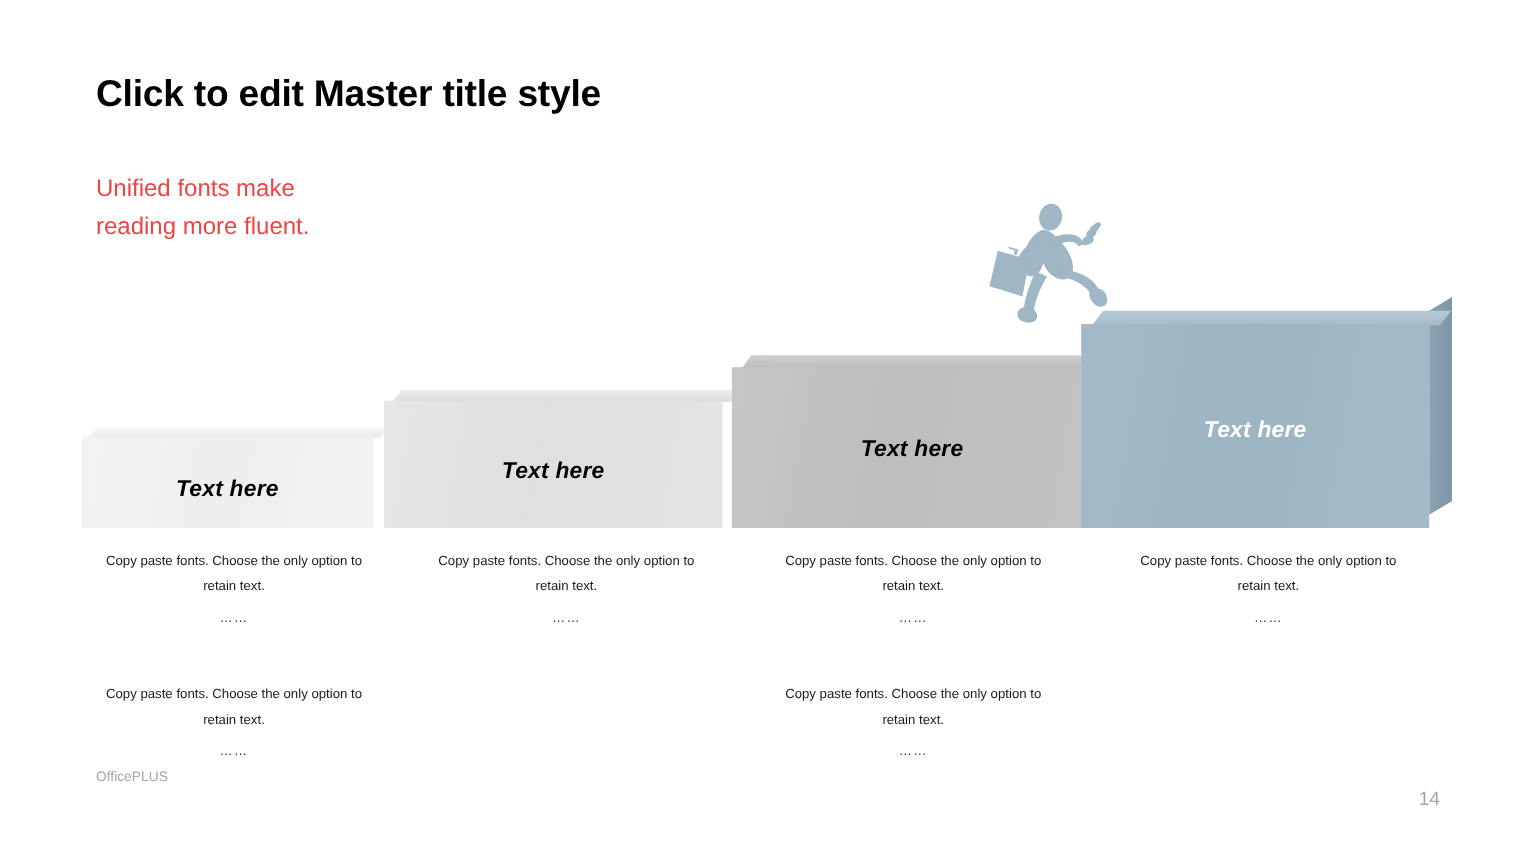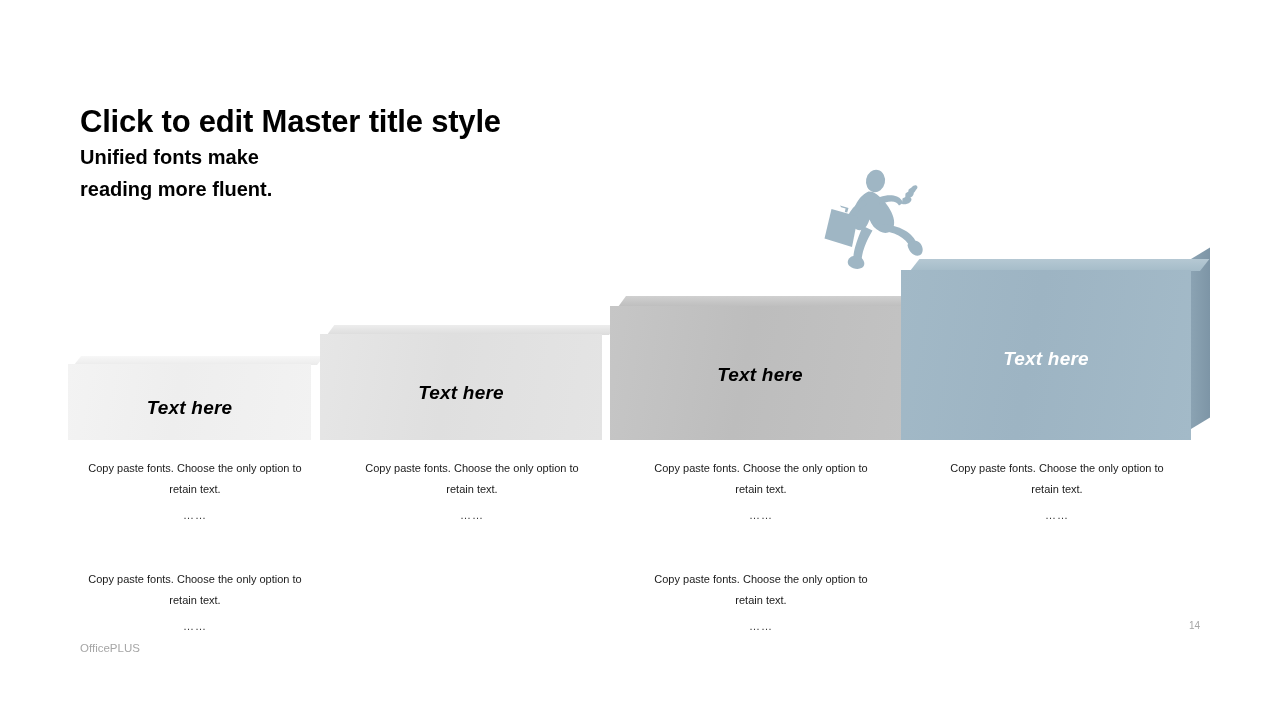--- a/index.html
+++ b/index.html
@@ -25,31 +25,30 @@
   
   .title {
     position: absolute;
     left: 80px;
     top: 60px;
     font-size: 31px;
     font-weight: bold;
     color: #000000;
     letter-spacing: -0.2px;
     white-space: nowrap;
-    margin-top: 44px;
   }
 
   
   .subtitle {
     position: absolute;
     left: 80px;
     top: 141px;
     font-size: 20px;
-    font-weight: bold;
-    color: #000000;
+    font-weight: normal;
+    color: #ef4444;
     line-height: 32px;
     white-space: pre-line;
   }
 
   
   .stairs {
     position: absolute;
     left: 0;
     top: 0;
     width: 1280px;
@@ -161,22 +160,22 @@
     position: absolute;
     left: 80px;
     top: 626px;
     font-size: 11.5px;
     color: #a6a6a6;
     margin-top: 16px;
   }
   .footer-page {
     position: absolute;
     right: 80px;
-    top: 620px;
-    font-size: 10px;
+    top: 658px;
+    font-size: 16px;
     color: #a6a6a6;
     margin-left: 22px;
   }
 </style>
 </head>
 <body>
 
 <div class="slide">
 
   <div class="title">Click to edit Master title style</div>

